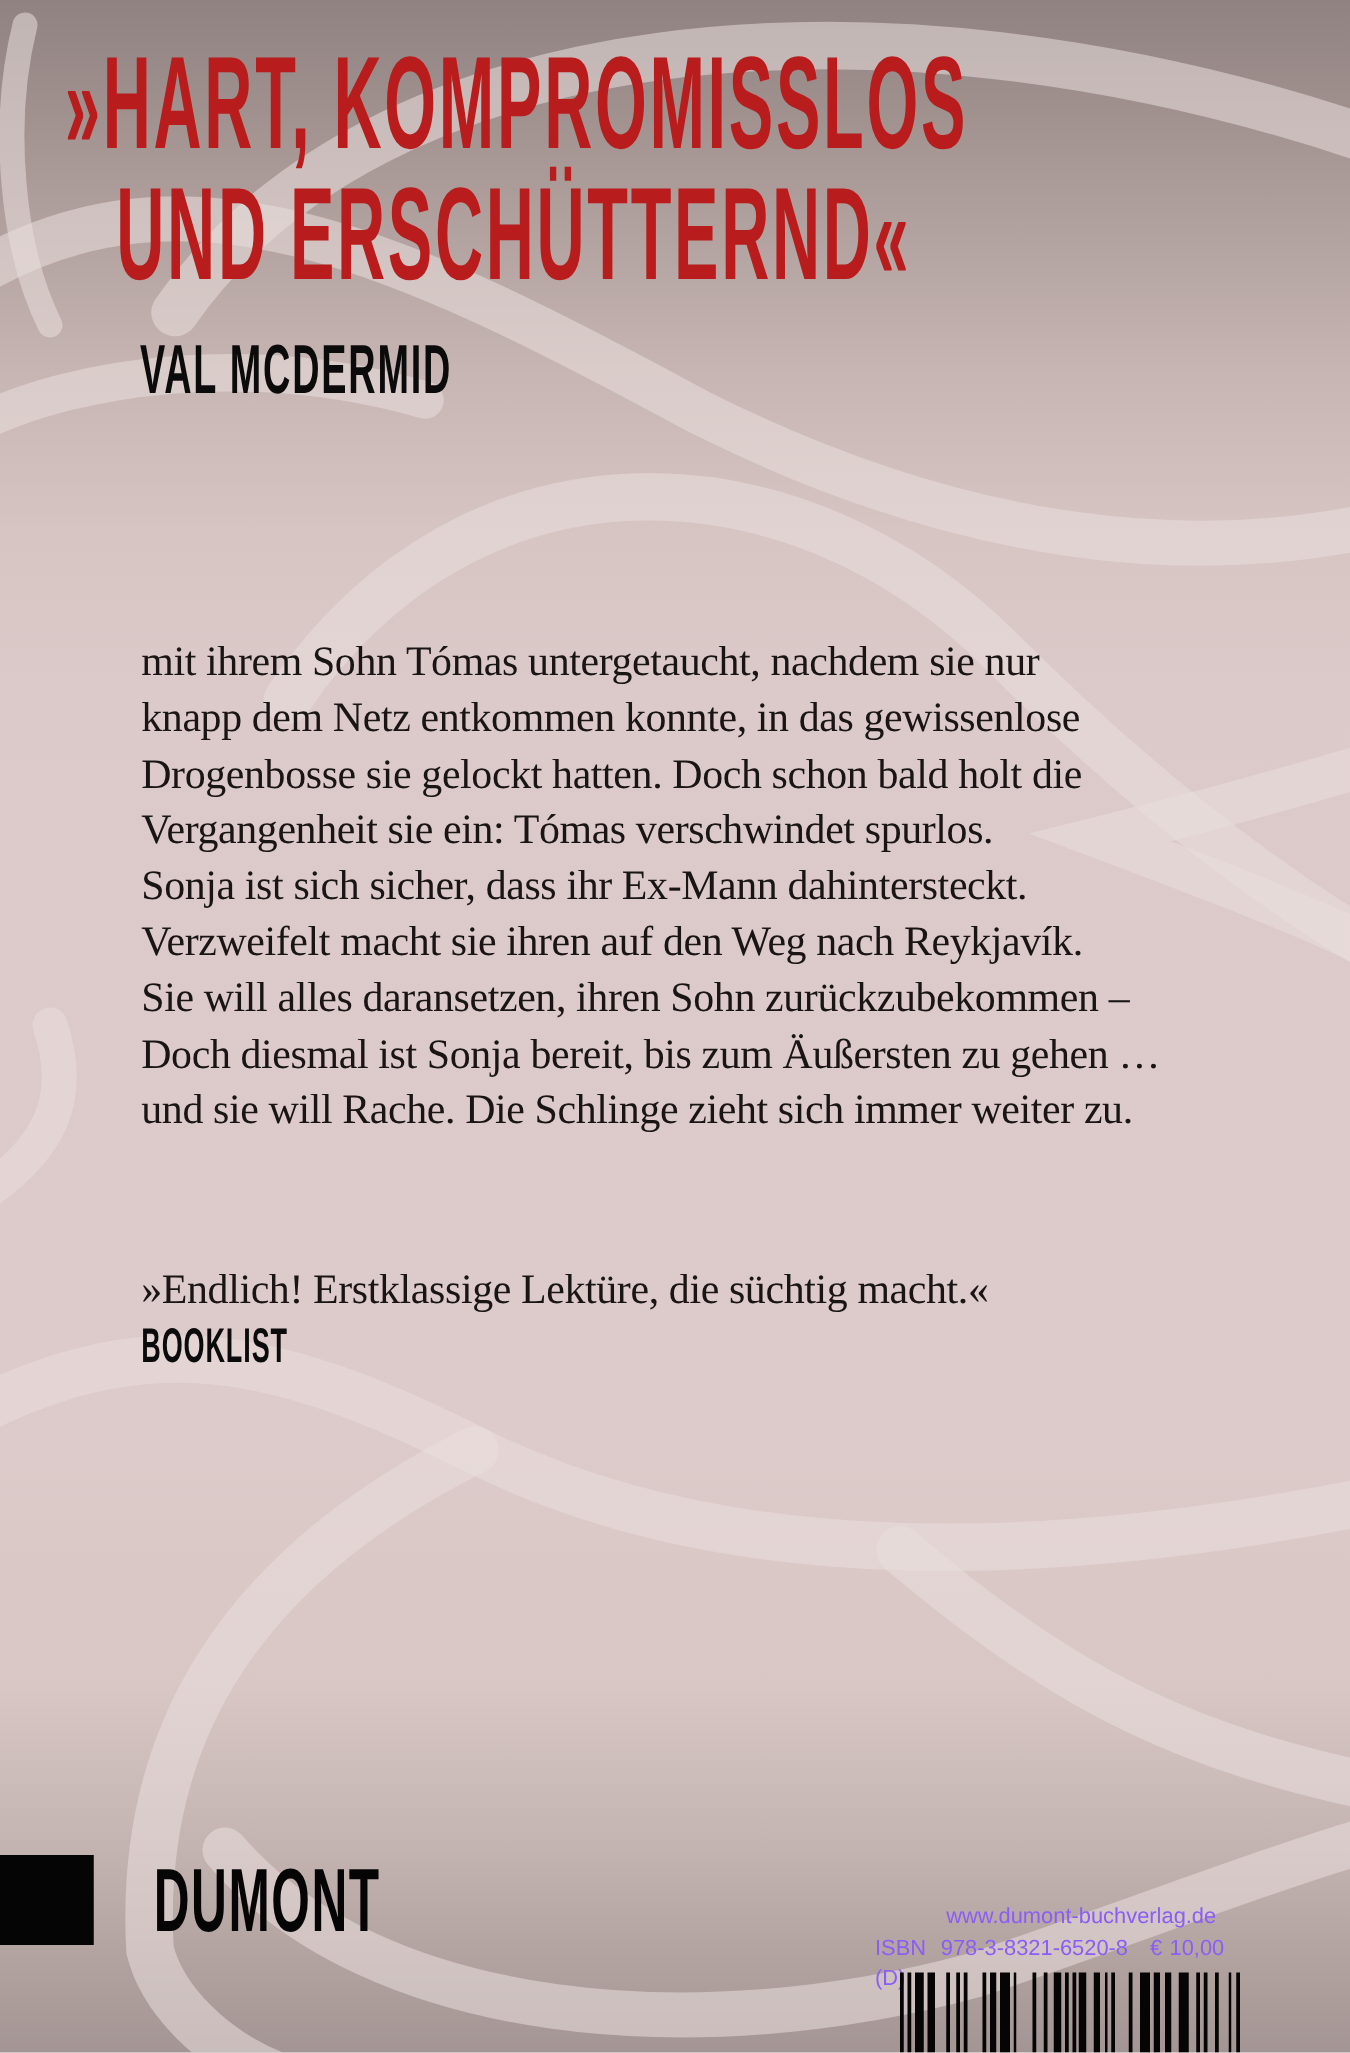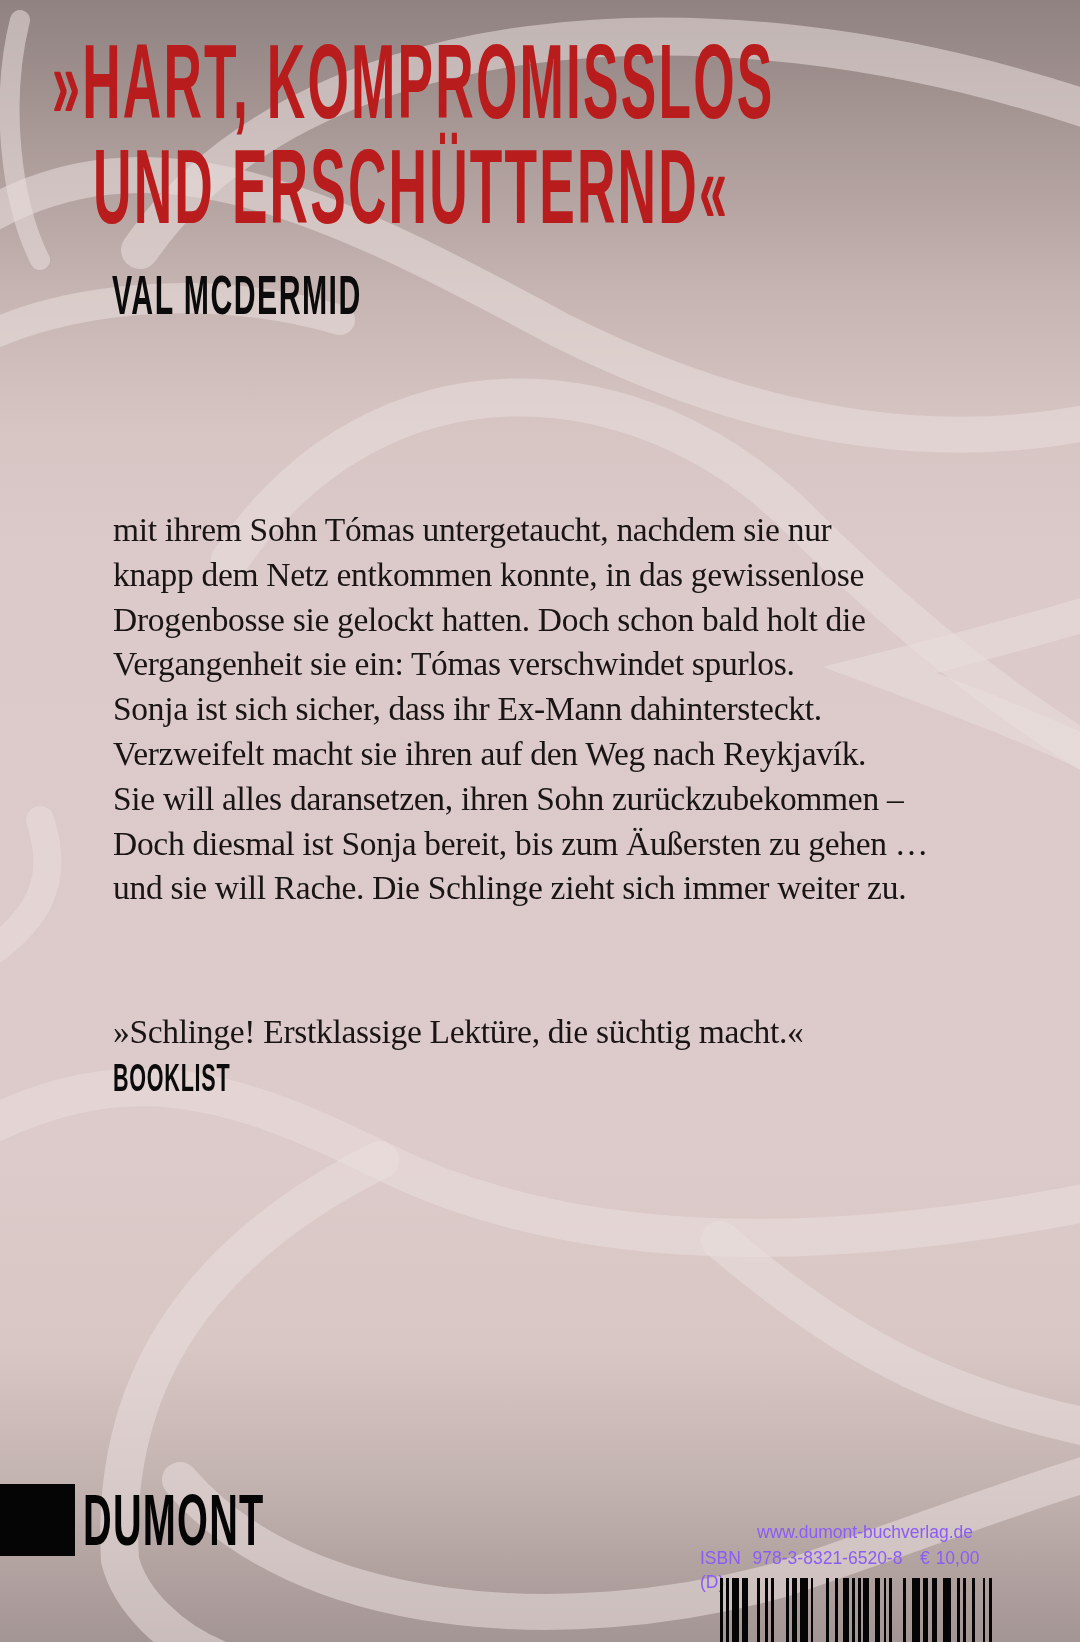--- a/index.html
+++ b/index.html
@@ -41,21 +41,21 @@
     left:113px; top:1010px;
     font-size:33.5px; line-height:44px; color:#1a1515; white-space:nowrap; letter-spacing:-0.3px;
   }
   .review-source {
     left:113px; top:1058px;
     font-family:"Liberation Sans", sans-serif; font-weight:700; color:#0b0b0b;
     font-size:30px; line-height:1; transform: scale(0.72,1.3); transform-origin:left top;
     letter-spacing:1px;
   }
 
-  .logo { left:0; top:1484px; height:72px; display:flex; align-items:flex-end; }
+  .logo { left:0; top:1484px; height:72px; display:flex; align-items:flex-end;gap:40px; }
   .logo-block { width:75px; height:72px; background:#050505; }
   .logo-text {
     margin-left:8px;
     font-family:"Liberation Sans", sans-serif; font-weight:700; color:#050505;
     font-size:64px; line-height:72px;
     transform: scale(0.62,1.12); transform-origin:left center; letter-spacing:2px;
   }
 
   .meta { left:700px; top:1520px; width:330px; text-align:center; color:#8b5cf6; font-family:"Liberation Sans", sans-serif; }
   .url { font-size:17.5px; line-height:24px; }
@@ -98,21 +98,21 @@
   <span>knapp dem Netz entkommen konnte, in das gewissenlose</span>
   <span>Drogenbosse sie gelockt hatten. Doch schon bald holt die</span>
   <span>Vergangenheit sie ein: Tómas verschwindet spurlos.</span>
   <span>Sonja ist sich sicher, dass ihr Ex-Mann dahintersteckt.</span>
   <span>Verzweifelt macht sie ihren auf den Weg nach Reykjavík.</span>
   <span>Sie will alles daransetzen, ihren Sohn zurückzubekommen –</span>
   <span>Doch diesmal ist Sonja bereit, bis zum Äußersten zu gehen …</span>
   <span>und sie will Rache. Die Schlinge zieht sich immer weiter zu.</span>
 </div>
 
-<div class="layer review">»Schlinge! Erstklassige Lektüre, die süchtig macht.«</div>
+<div class="layer review">»Endlich! Erstklassige Lektüre, die süchtig macht.«</div>
 <div class="layer review-source">BOOKLIST</div>
 
 <div class="layer logo">
   <div class="logo-block"></div>
   <div class="logo-text">DUMONT</div>
 </div>
 
 <div class="layer meta">
   <div class="url">www.dumont-buchverlag.de</div>
   <div class="isbn-line">

